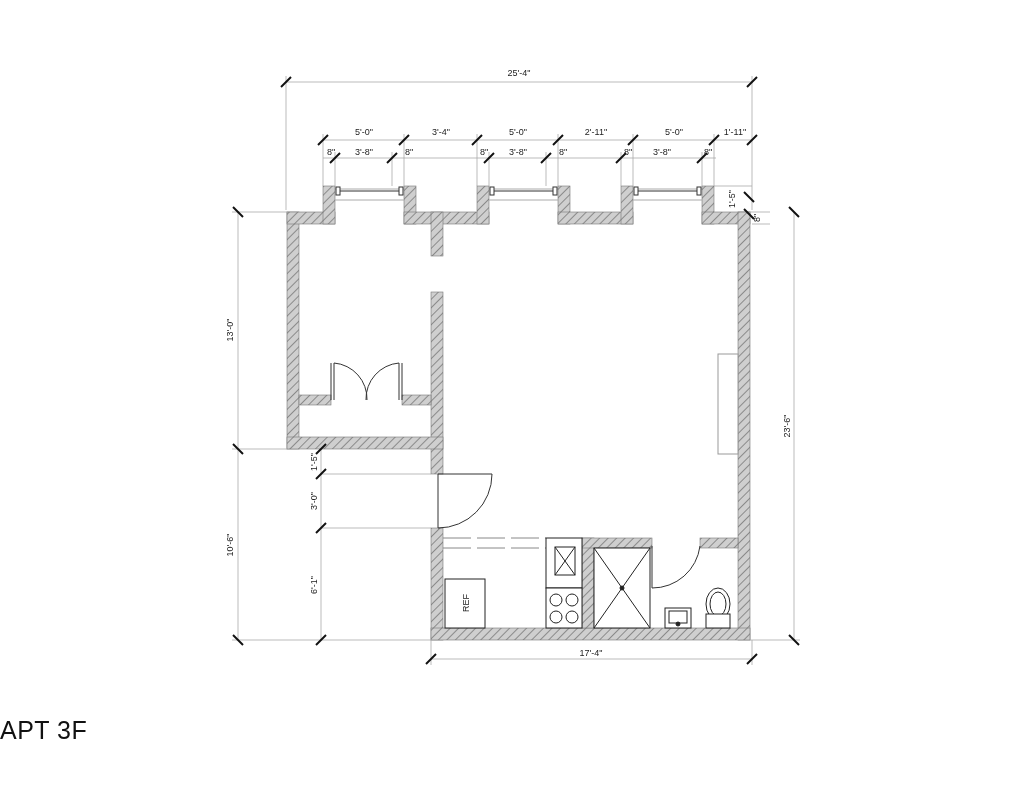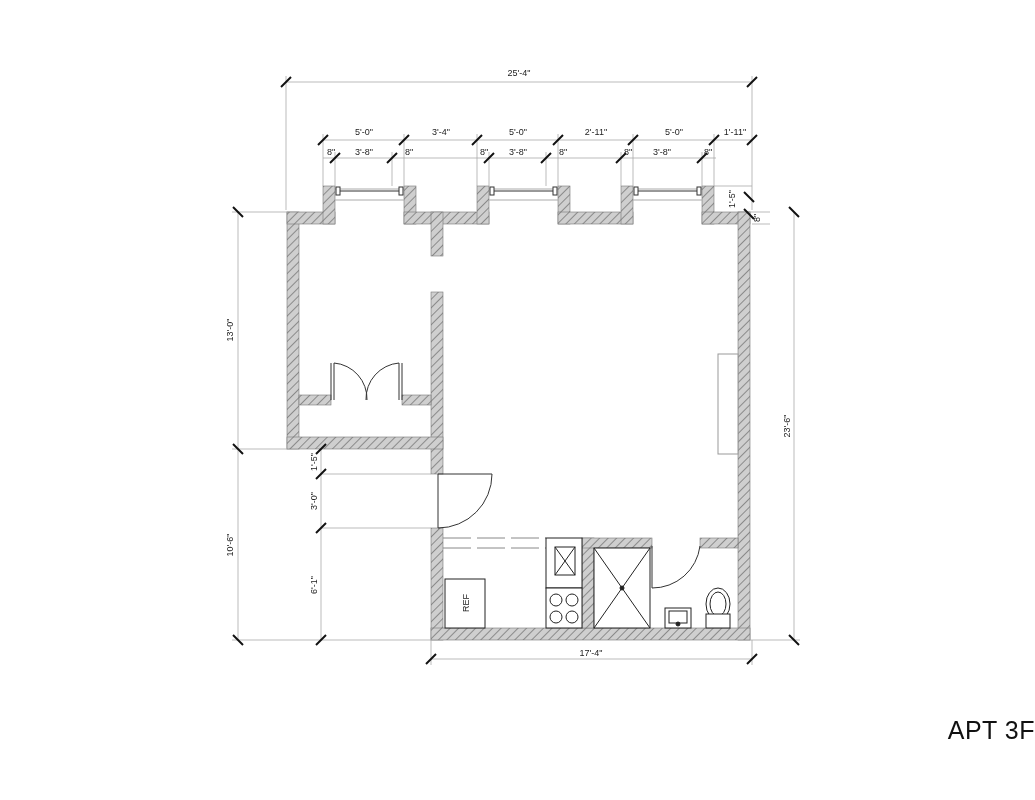--- a/index.html
+++ b/index.html
@@ -1,20 +1,20 @@
 <!DOCTYPE html>
 <html><head>
   <meta charset="utf-8">
   <style>
     html, body { margin: 0; padding: 0; background: #ffffff; }
     body { width: 1035px; height: 800px; position: relative; overflow: hidden;
            font-family: "Liberation Sans", sans-serif; }
     #plan { position: absolute; left: 0; top: 0; width: 1035px; height: 800px; }
     .dim { font-family: "Liberation Sans", sans-serif; font-size: 9px; fill: #222; }
-    .title { position: absolute; left: 0; width: 1035px; top: 716px; text-align: right;
+    .title { position: absolute; left: 0; width: 1035px; top: 716px; text-align: left;
              font-size: 25px; color: #111; letter-spacing: 0.5px; }
   </style>
 </head>
 <body>
 
 <svg id="plan" viewBox="0 0 1035 800" xmlns="http://www.w3.org/2000/svg">
   <defs>
     <pattern id="hatch" patternUnits="userSpaceOnUse" width="6" height="6" patternTransform="rotate(45)">
       <rect width="6" height="6" fill="#cfcfcf"></rect>
       <line x1="0" y1="0" x2="0" y2="6" stroke="#8a8a8a" stroke-width="2"></line>

